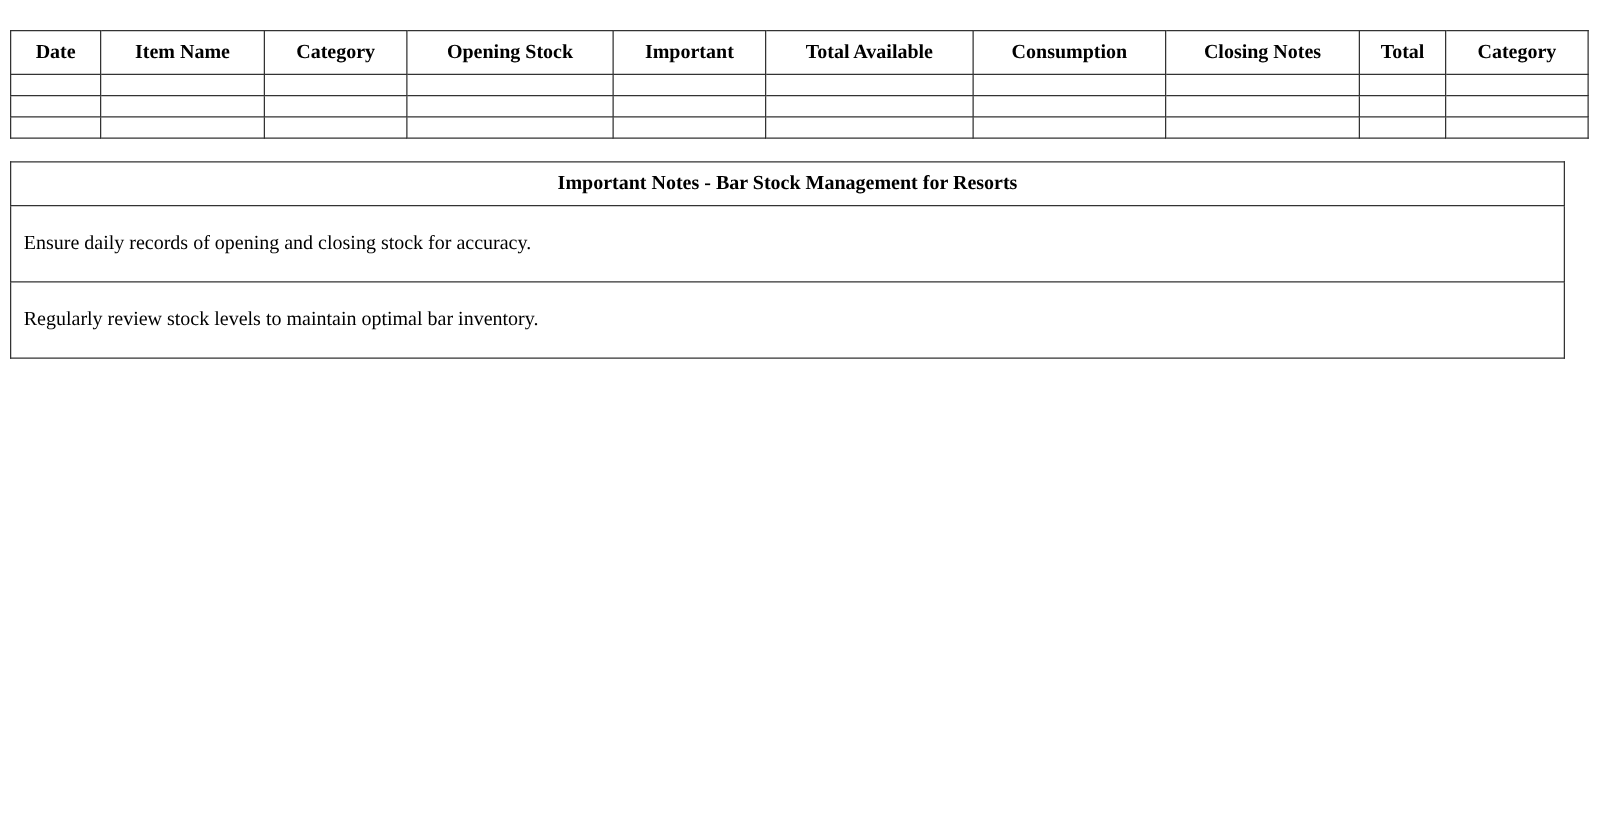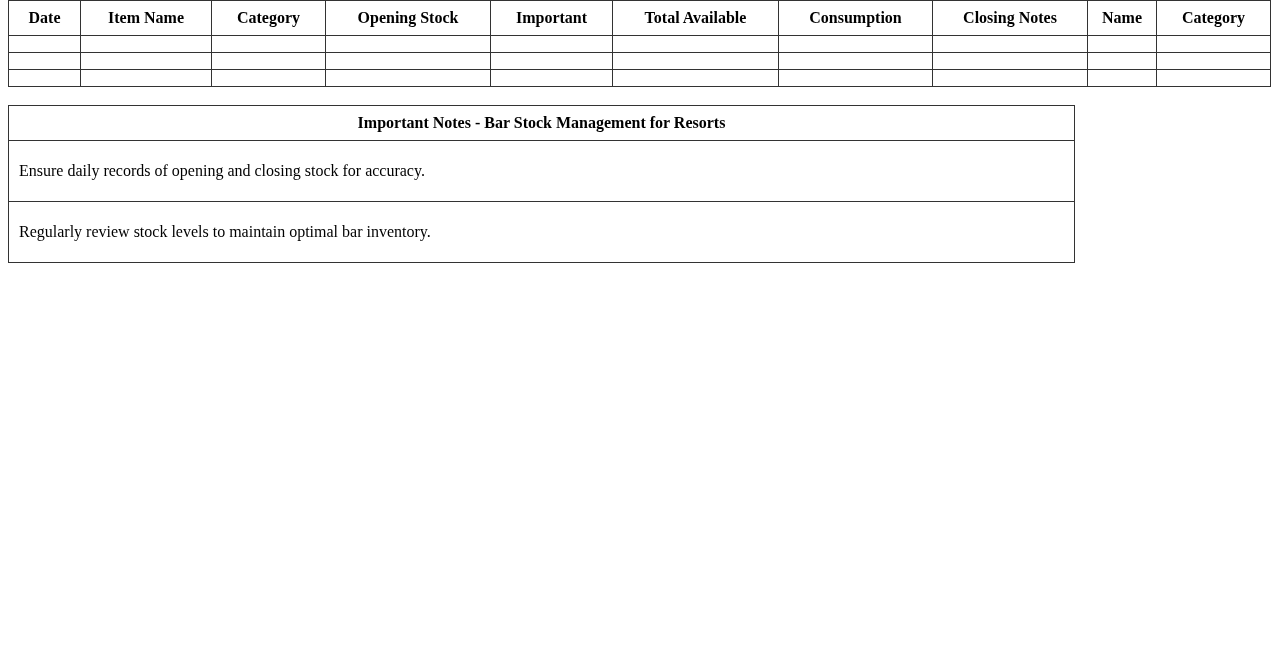--- a/index.html
+++ b/index.html
@@ -10,26 +10,26 @@
       height: 650px;
       overflow: hidden;
     }
     body {
       font-family: "Liberation Serif", "DejaVu Serif", serif;
       color: #000;
     }
     .wrap {
       position: absolute;
       left: 8px;
-      top: 0;
+      top: 24px;
       width: 1262px;
     }
     table {
       border-collapse: collapse;
-      width: 1067px;
+      width: 1244px;
       table-layout: fixed;
     }
     th, td {
       border: 1px solid #333;
       font-size: 16px;
     }
     .stock th {
       height: 34px;
       padding: 0;
       font-weight: bold;
@@ -77,21 +77,21 @@
     <thead>
       <tr>
         <th>Date</th>
         <th>Item Name</th>
         <th>Category</th>
         <th>Opening Stock</th>
         <th>Important</th>
         <th>Total Available</th>
         <th>Consumption</th>
         <th>Closing Notes</th>
-        <th>Name</th>
+        <th>Total</th>
         <th>Category</th>
       </tr>
     </thead>
     <tbody id="stock-body">
         <tr>
           <td></td>
           <td></td>
           <td></td>
           <td></td>
           <td></td>

